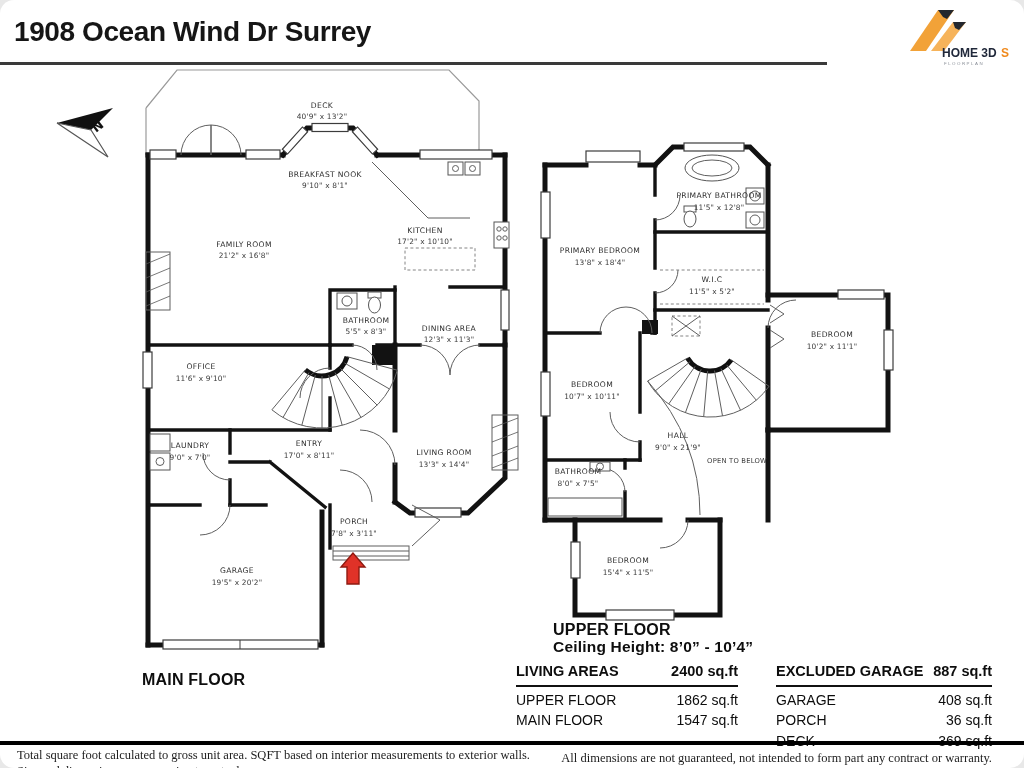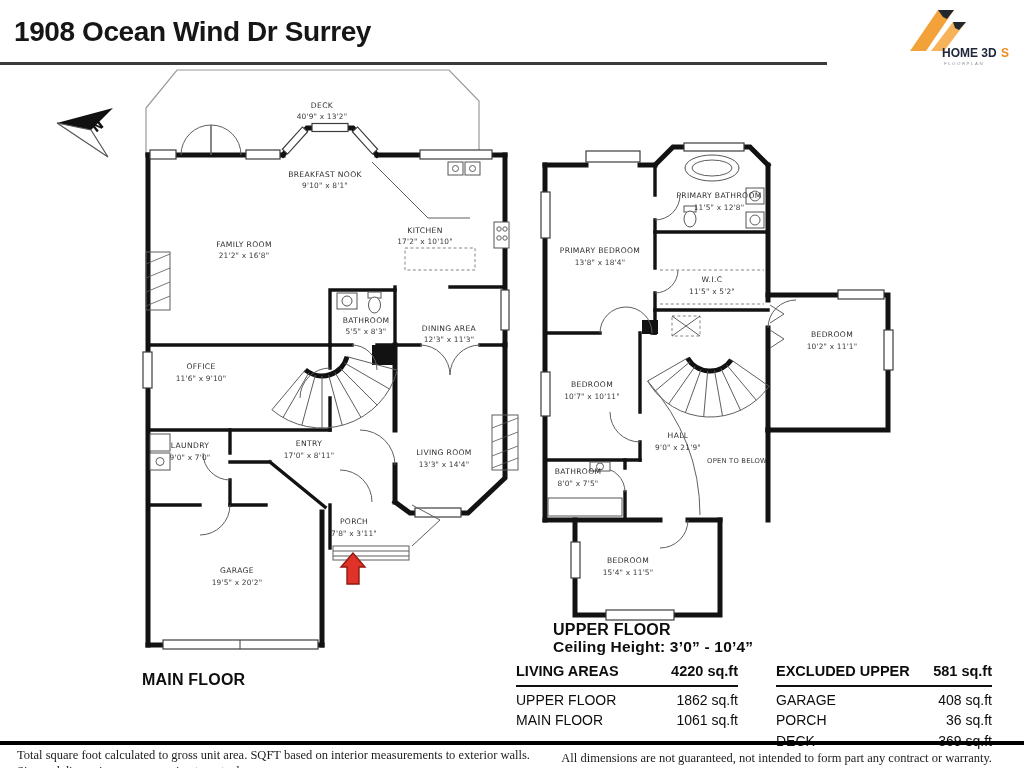--- a/index.html
+++ b/index.html
@@ -1,17 +1,17 @@
 <!DOCTYPE html>
 <html><head>
 <meta charset="utf-8">
 <style>
   html,body{margin:0;padding:0;background:#e8e8e8;}
   .page{position:relative;width:1024px;height:768px;background:#ffffff;overflow:hidden;
-        font-family:"Liberation Sans",sans-serif;}
+        font-family:"Liberation Sans",sans-serif;border-radius:14px;}
   .title{position:absolute;left:14px;top:16px;font-size:28px;font-weight:bold;
          color:#161616;letter-spacing:-0.4px;}
   .title-rule{position:absolute;left:0;top:62px;width:827px;height:2.5px;background:#3a3a3a;}
   .logo{position:absolute;left:898px;top:5px;width:120px;height:62px;}
   .compass{position:absolute;left:48px;top:95px;width:84px;height:75px;}
   .plan{position:absolute;}
   .floor-head{position:absolute;color:#0e0e0e;font-weight:bold;}
   .floor-head .fh1{font-size:16px;line-height:17px;letter-spacing:0.2px;}
   .floor-head .fh2{font-size:15.5px;line-height:17px;letter-spacing:0.2px;}
   .areas{position:absolute;color:#0d0d0d;}
@@ -306,42 +306,42 @@
       <text class="rn" x="628" y="563">BEDROOM</text>
       <text class="rd" x="628" y="575">15'4" x 11'5"</text>
     </g>
   </svg>
 
   <div class="floor-head" style="left:142px;top:671px;">
     <div class="fh1">MAIN FLOOR</div>
   </div>
   <div class="floor-head" style="left:553px;top:621px;">
     <div class="fh1">UPPER FLOOR</div>
-    <div class="fh2">Ceiling Height: 3’0” - 10’4”</div>
+    <div class="fh2">Ceiling Height: 8’0” - 10’4”</div>
   </div>
 
   <div class="areas" style="left:516px;top:663px;width:222px;">
     <div class="hd">
       <span>LIVING AREAS</span>
-      <span>4220 sq.ft</span>
+      <span>2400 sq.ft</span>
     </div>
     <div class="rw">
       <span>UPPER FLOOR</span>
       <span>1862 sq.ft</span>
     </div>
     <div class="rw">
       <span>MAIN FLOOR</span>
-      <span>1061 sq.ft</span>
+      <span>1547 sq.ft</span>
     </div>
   </div>
 
   <div class="areas" style="left:776px;top:663px;width:216px;">
     <div class="hd">
-      <span>EXCLUDED UPPER</span>
-      <span>581 sq.ft</span>
+      <span>EXCLUDED GARAGE</span>
+      <span>887 sq.ft</span>
     </div>
     <div class="rw">
       <span>GARAGE</span>
       <span>408 sq.ft</span>
     </div>
     <div class="rw">
       <span>PORCH</span>
       <span>36 sq.ft</span>
     </div>
     <div class="rw">

